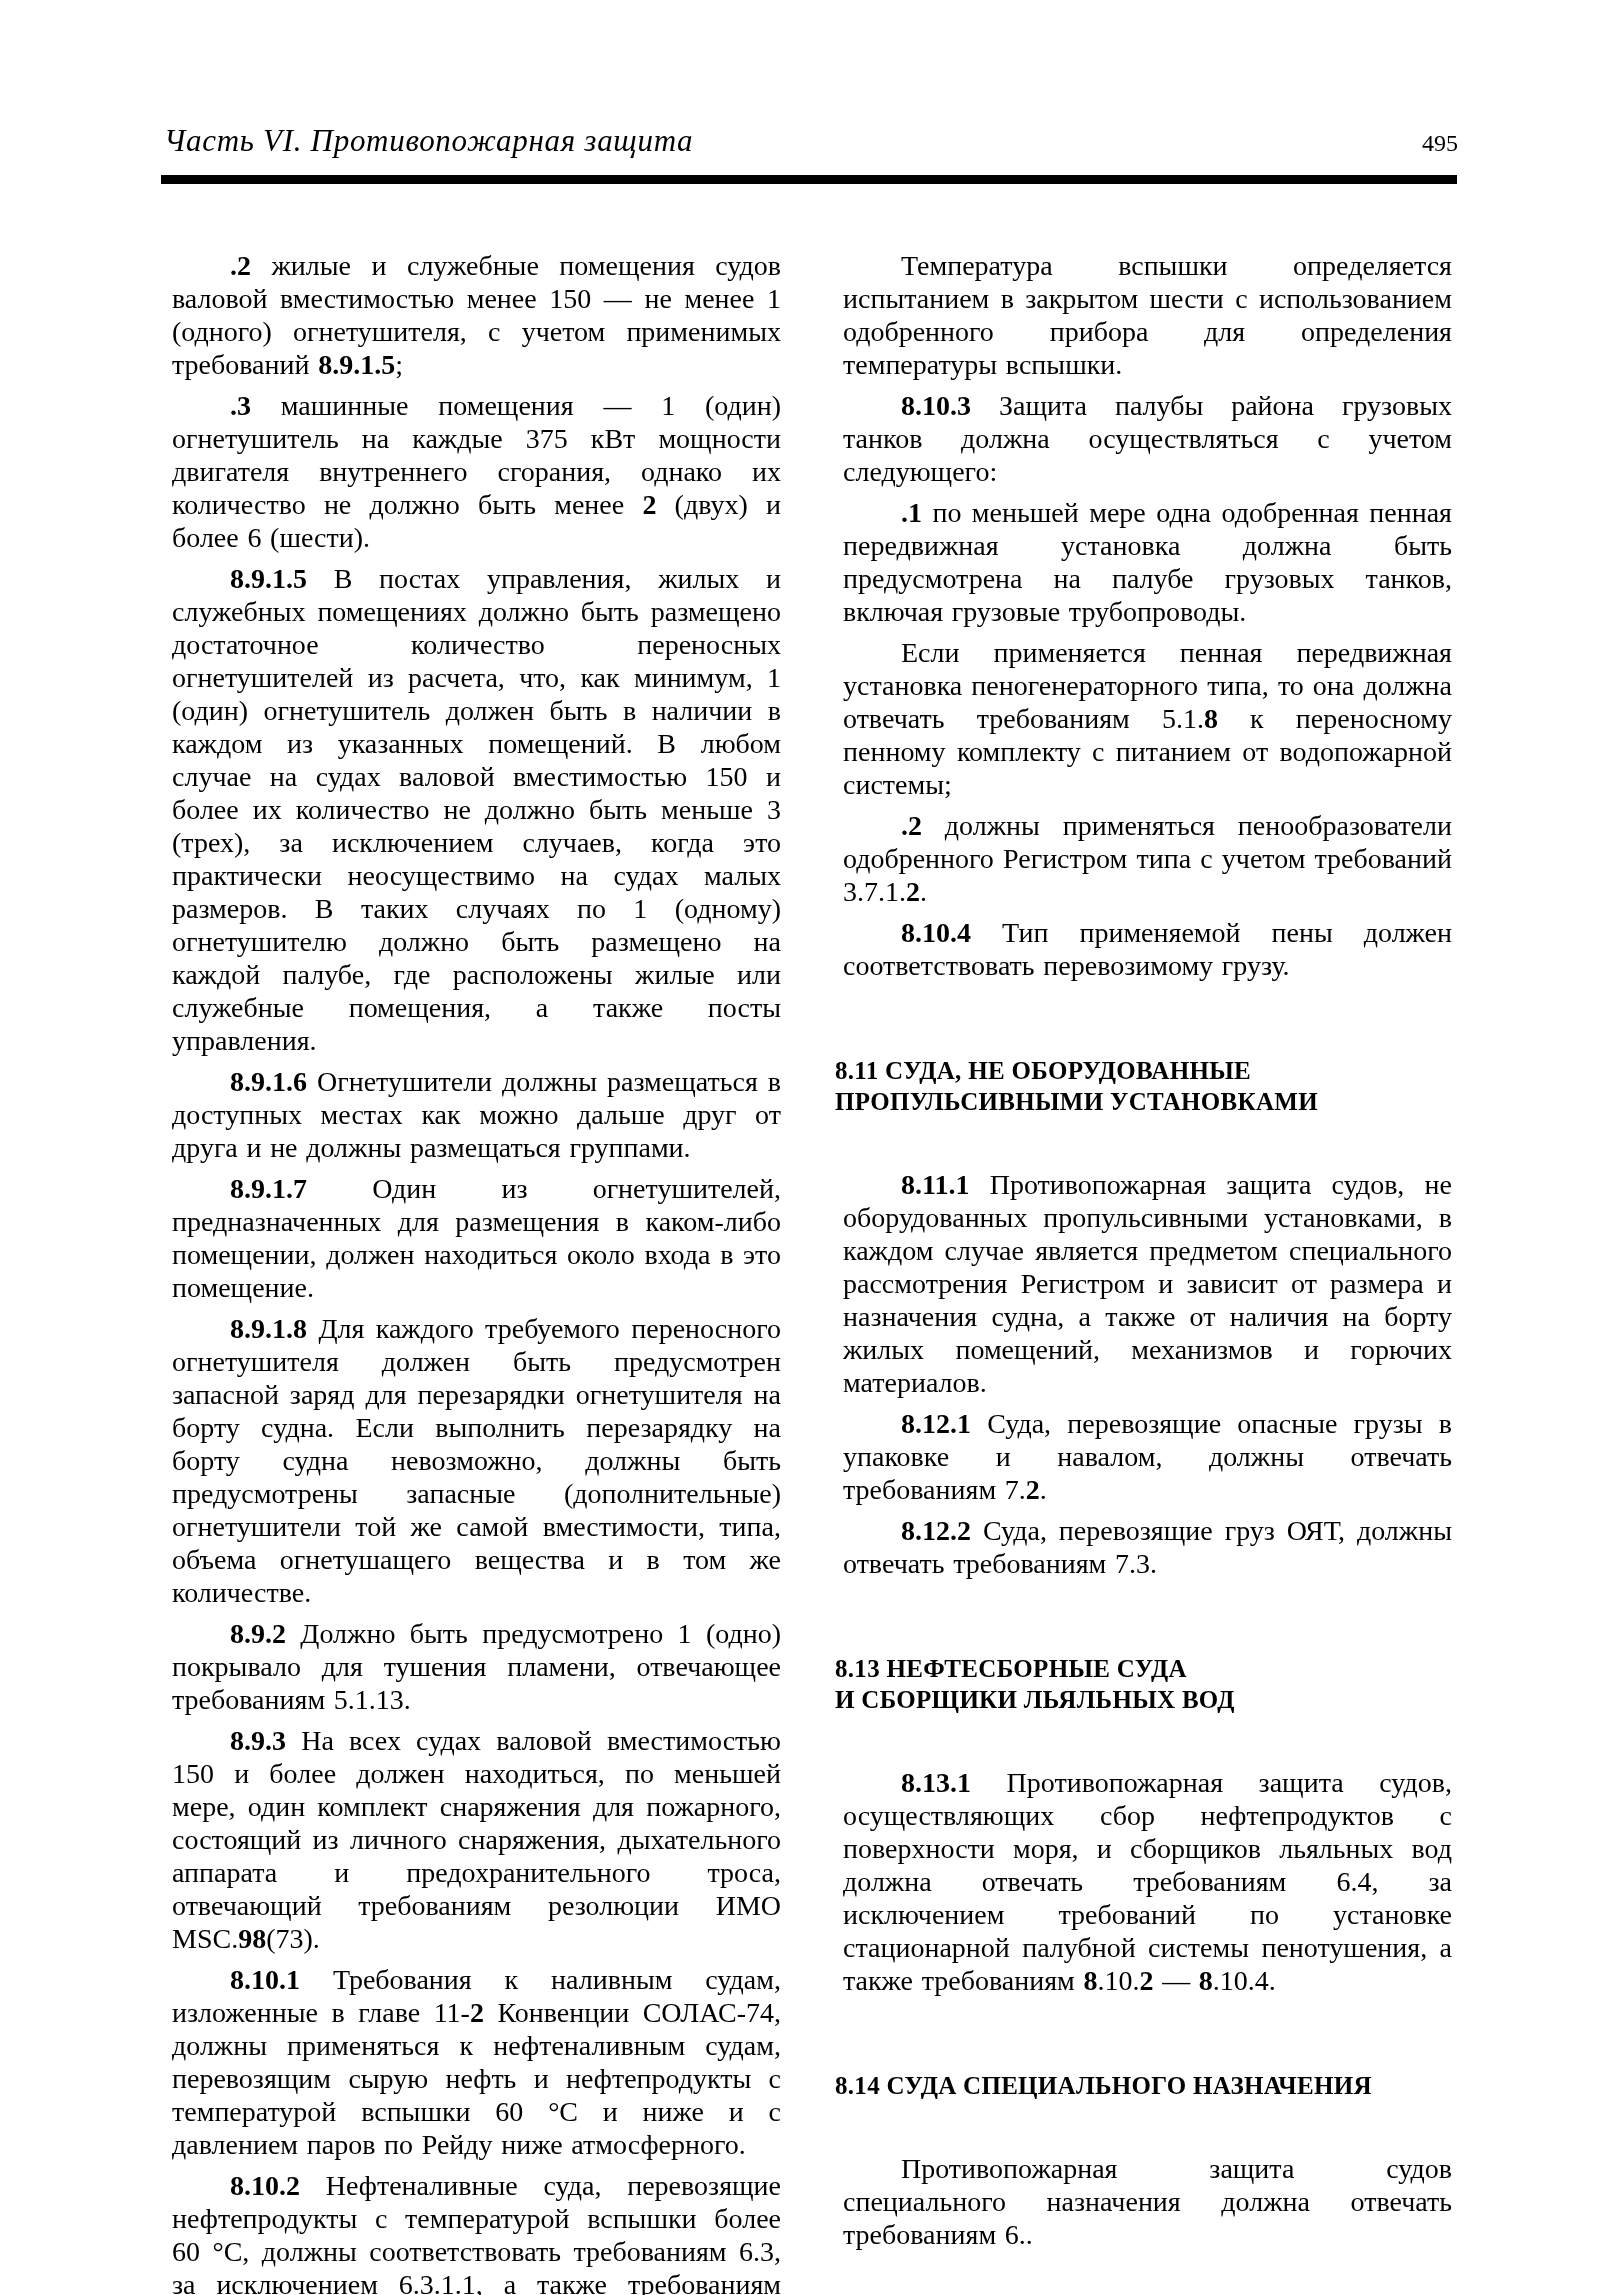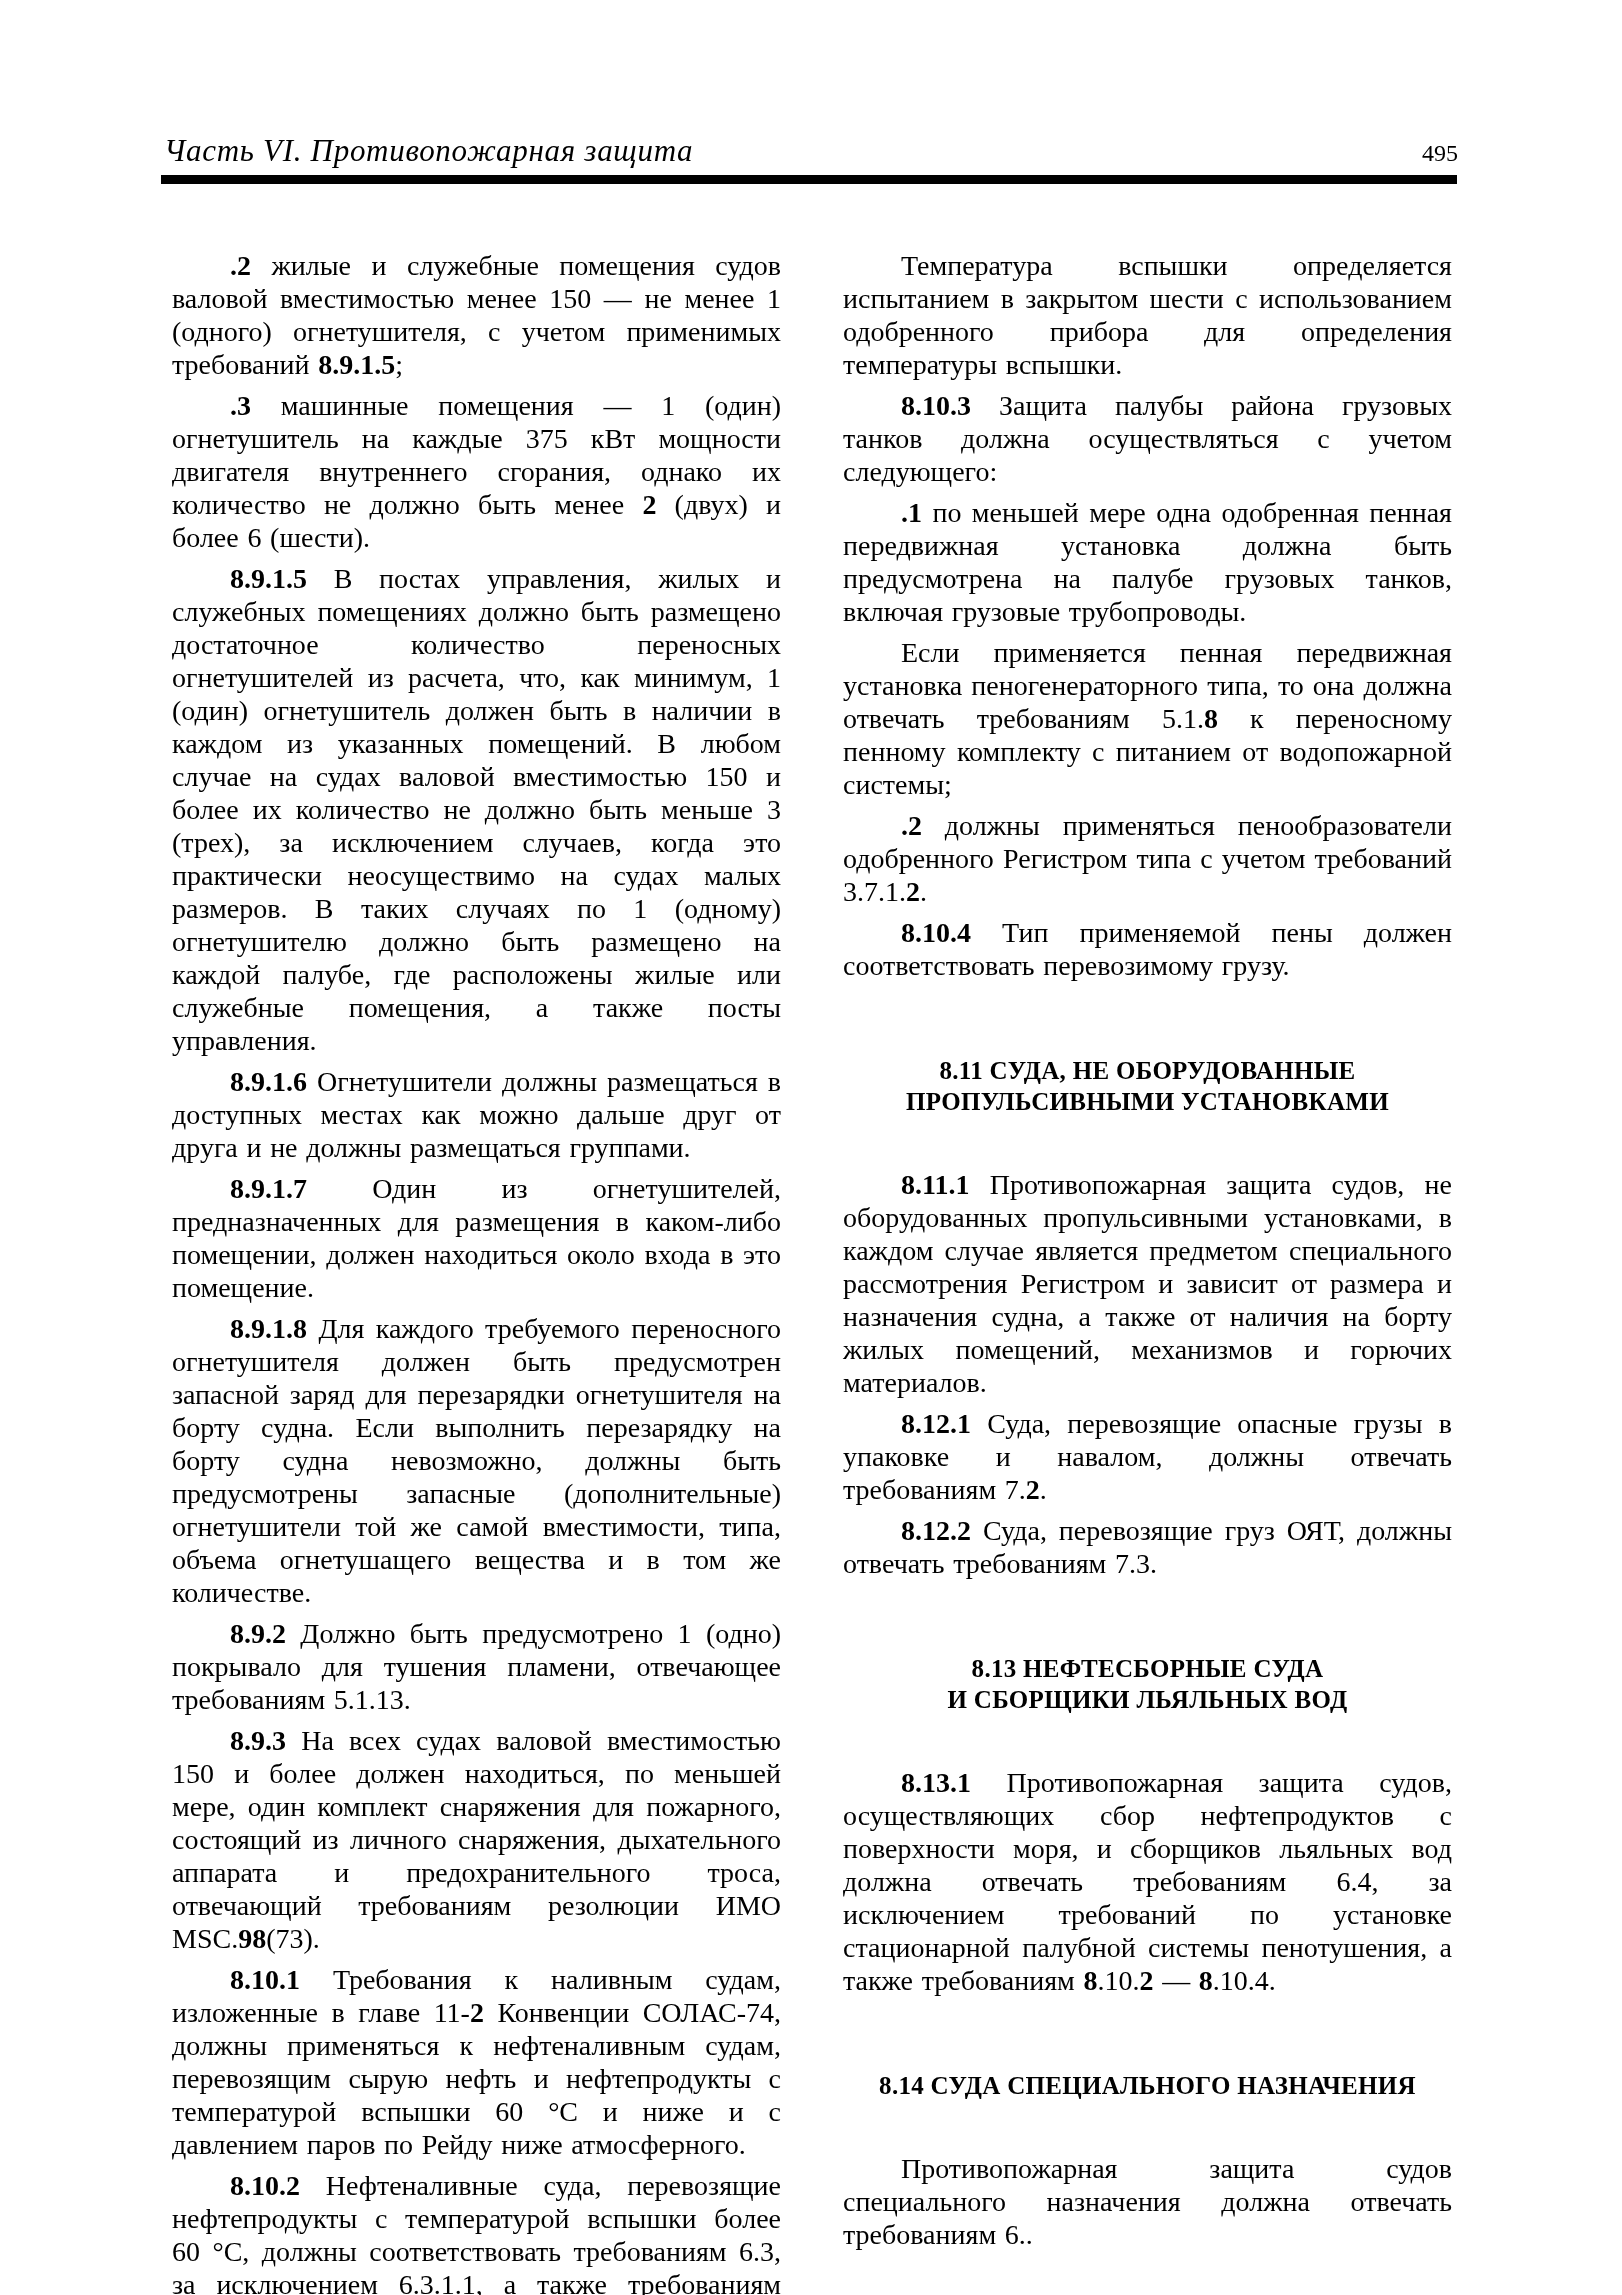--- a/index.html
+++ b/index.html
@@ -3,42 +3,42 @@
 <meta charset="utf-8">
 <style>
   html,body{margin:0;padding:0;}
   body{
     width:1623px;height:2295px;background:#ffffff;color:#000;
     font-family:"Liberation Serif","DejaVu Serif",serif;
     overflow:hidden;position:relative;
   }
   .page{position:absolute;inset:0;background:#fff;}
   .runhead{
-    position:absolute;left:164px;top:133px;width:1294px;
+    position:absolute;left:164px;top:123px;width:1294px;
     display:flex;justify-content:space-between;align-items:baseline;
   }
   .chapter-title{
     font-style:italic;font-size:31px;letter-spacing:0.7px;white-space:nowrap;
   }
   .page-number{font-size:24px;}
   .header-rule{
     position:absolute;left:161px;top:175px;width:1296px;height:8.5px;background:#000;
   }
   .cols{
     position:absolute;left:164px;top:241px;width:1296px;
     display:flex;gap:46px;
   }
   .col{width:625px;}
   p.para{
     margin:8px;font-size:28px;line-height:33px;
     text-align:justify;text-indent:58px;word-spacing:0.06em;
   }
   .bold{font-weight:bold;}
   .head{
-    font-weight:bold;text-align:center;
+    font-weight:bold;text-align:left;
     font-size:25px;line-height:31px;letter-spacing:0.3px;
     margin:73px 0 51px 0;
   }
 </style>
 </head>
 <body>
 
 <div class="page">
 
   <div class="runhead">

